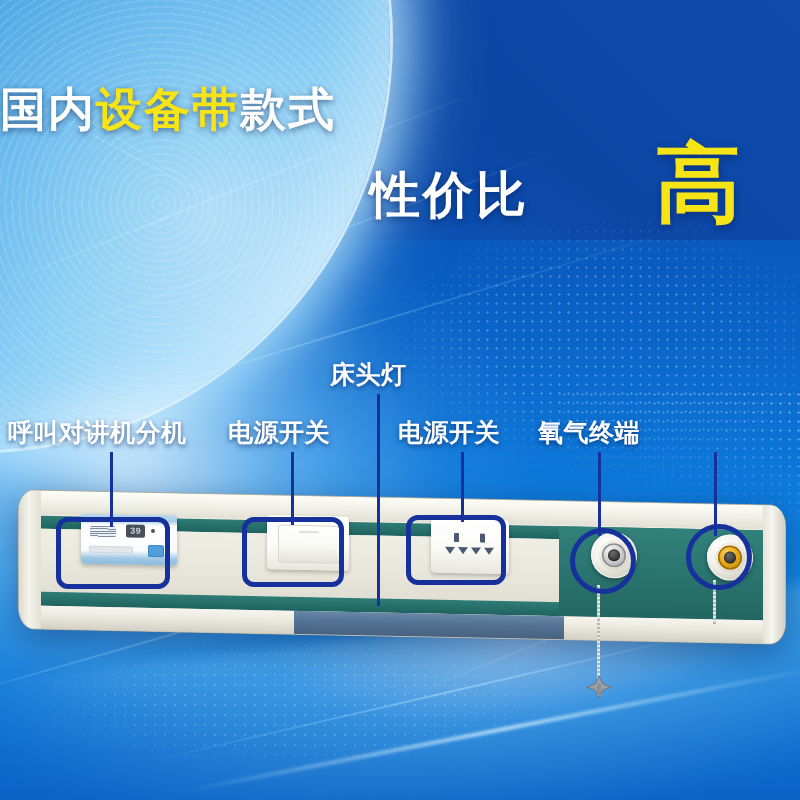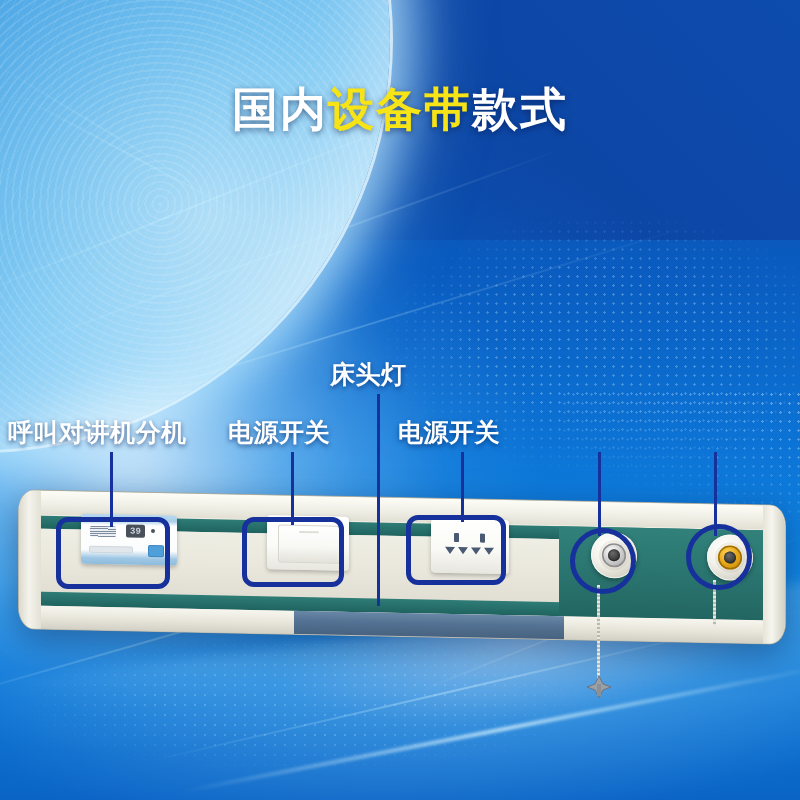--- a/index.html
+++ b/index.html
@@ -59,21 +59,21 @@
 
   
   .streaks{position:absolute;inset:0;pointer-events:none;}
   .streak{position:absolute;height:1.5px;background:linear-gradient(90deg,rgba(180,230,255,0) 0%,rgba(200,240,255,.85) 45%,rgba(180,230,255,0) 100%);transform-origin:left center;}
   .streak.thick{height:4px;filter:blur(1.4px);background:linear-gradient(90deg,rgba(180,235,255,0) 0%,rgba(235,250,255,.95) 50%,rgba(180,235,255,0) 100%);}
   .bottom-glow{position:absolute;left:-60px;bottom:-40px;width:960px;height:210px;
     background:radial-gradient(ellipse at 62% 12%, rgba(255,255,255,.55) 0%, rgba(160,225,255,.28) 30%, rgba(110,195,255,0) 68%);
     transform:rotate(-7deg);filter:blur(6px);}
 
   
-  .headline{position:absolute;left:0;top:86px;width:800px;text-align:center;z-index:6;}
+  .headline{position:absolute;left:0;top:86px;width:800px;z-index:6;}
   .hl-row1{font-size:46px;font-weight:bold;letter-spacing:2px;line-height:1;
     color:#ffffff;text-shadow:0 2px 6px rgba(0,20,70,.55);}
   .hl-row1 .hi{color:#f7e416;}
   .hl-row2{position:relative;margin-top:24px;height:86px;}
   .hl-2a{position:absolute;left:370px;top:6px;font-size:50px;font-weight:bold;letter-spacing:3px;color:#ffffff;
     text-shadow:0 2px 7px rgba(0,20,70,.55);}
   .hl-2b{position:absolute;left:655px;top:-16px;font-size:86px;font-weight:bold;color:#f7e416;line-height:1;
     text-shadow:0 3px 9px rgba(0,20,70,.45);}
 
   
@@ -193,27 +193,32 @@
     <div class="streak" style="left:150px;top:760px;width:680px;transform:rotate(-13deg);opacity:.45"></div>
     <div class="streak thick" style="left:180px;top:790px;width:660px;transform:rotate(-11deg);opacity:.8"></div>
     <div class="streak" style="left:420px;top:690px;width:420px;transform:rotate(-22deg);opacity:.40"></div>
     <div class="streak" style="left:10px;top:90px;width:320px;transform:rotate(28deg);opacity:.30"></div>
     <div class="streak" style="left:-10px;top:60px;width:300px;transform:rotate(31deg);opacity:.22"></div>
   </div>
   <div class="bottom-glow"></div>
 
   <div class="headline">
     <div class="hl-row1"><span>国内</span><span class="hi">设备带</span><span>款式</span></div>
+    <div class="hl-row2">
+      <span class="hl-2a">性价比</span>
+      <span class="hl-2b">高</span>
+    </div>
   </div>
 
   <div class="callouts">
     <div class="callout" style="left:228px;top:416px">电源开关</div>
     <div class="callout" style="left:8px;top:416px">呼叫对讲机分机</div>
     <div class="callout" style="left:330px;top:358px">床头灯</div>
     <div class="callout" style="left:398px;top:416px">电源开关</div>
+    <div class="callout" style="left:538px;top:416px">氧气终端</div>
 
     <div class="leader" style="left:110px;top:452px;height:75px"></div>
     <div class="leader" style="left:291px;top:452px;height:73px"></div>
     <div class="leader" style="left:377px;top:394px;height:212px"></div>
     <div class="leader" style="left:461px;top:452px;height:70px"></div>
     <div class="leader" style="left:598px;top:452px;height:84px"></div>
     <div class="leader" style="left:714px;top:452px;height:84px"></div>
   </div>
 
   <div class="panel-wrap">

